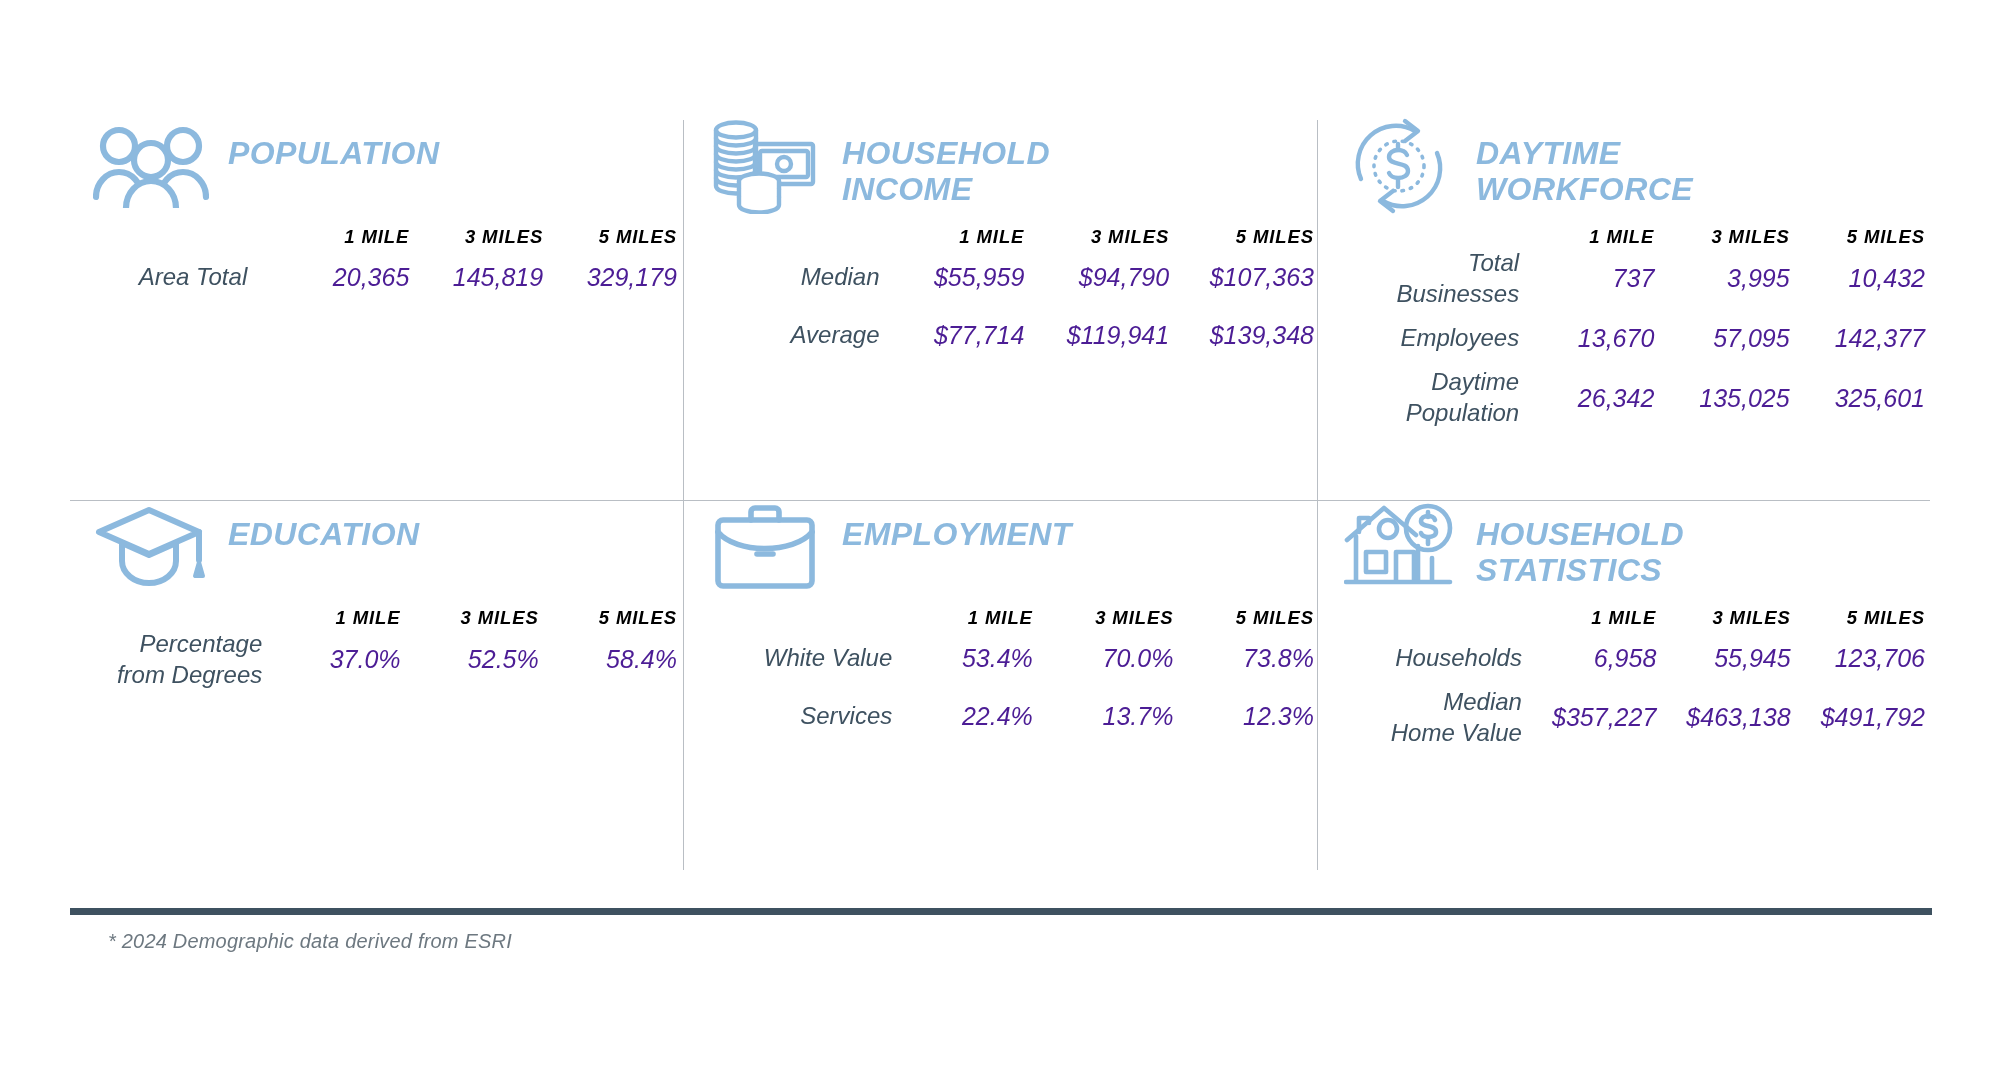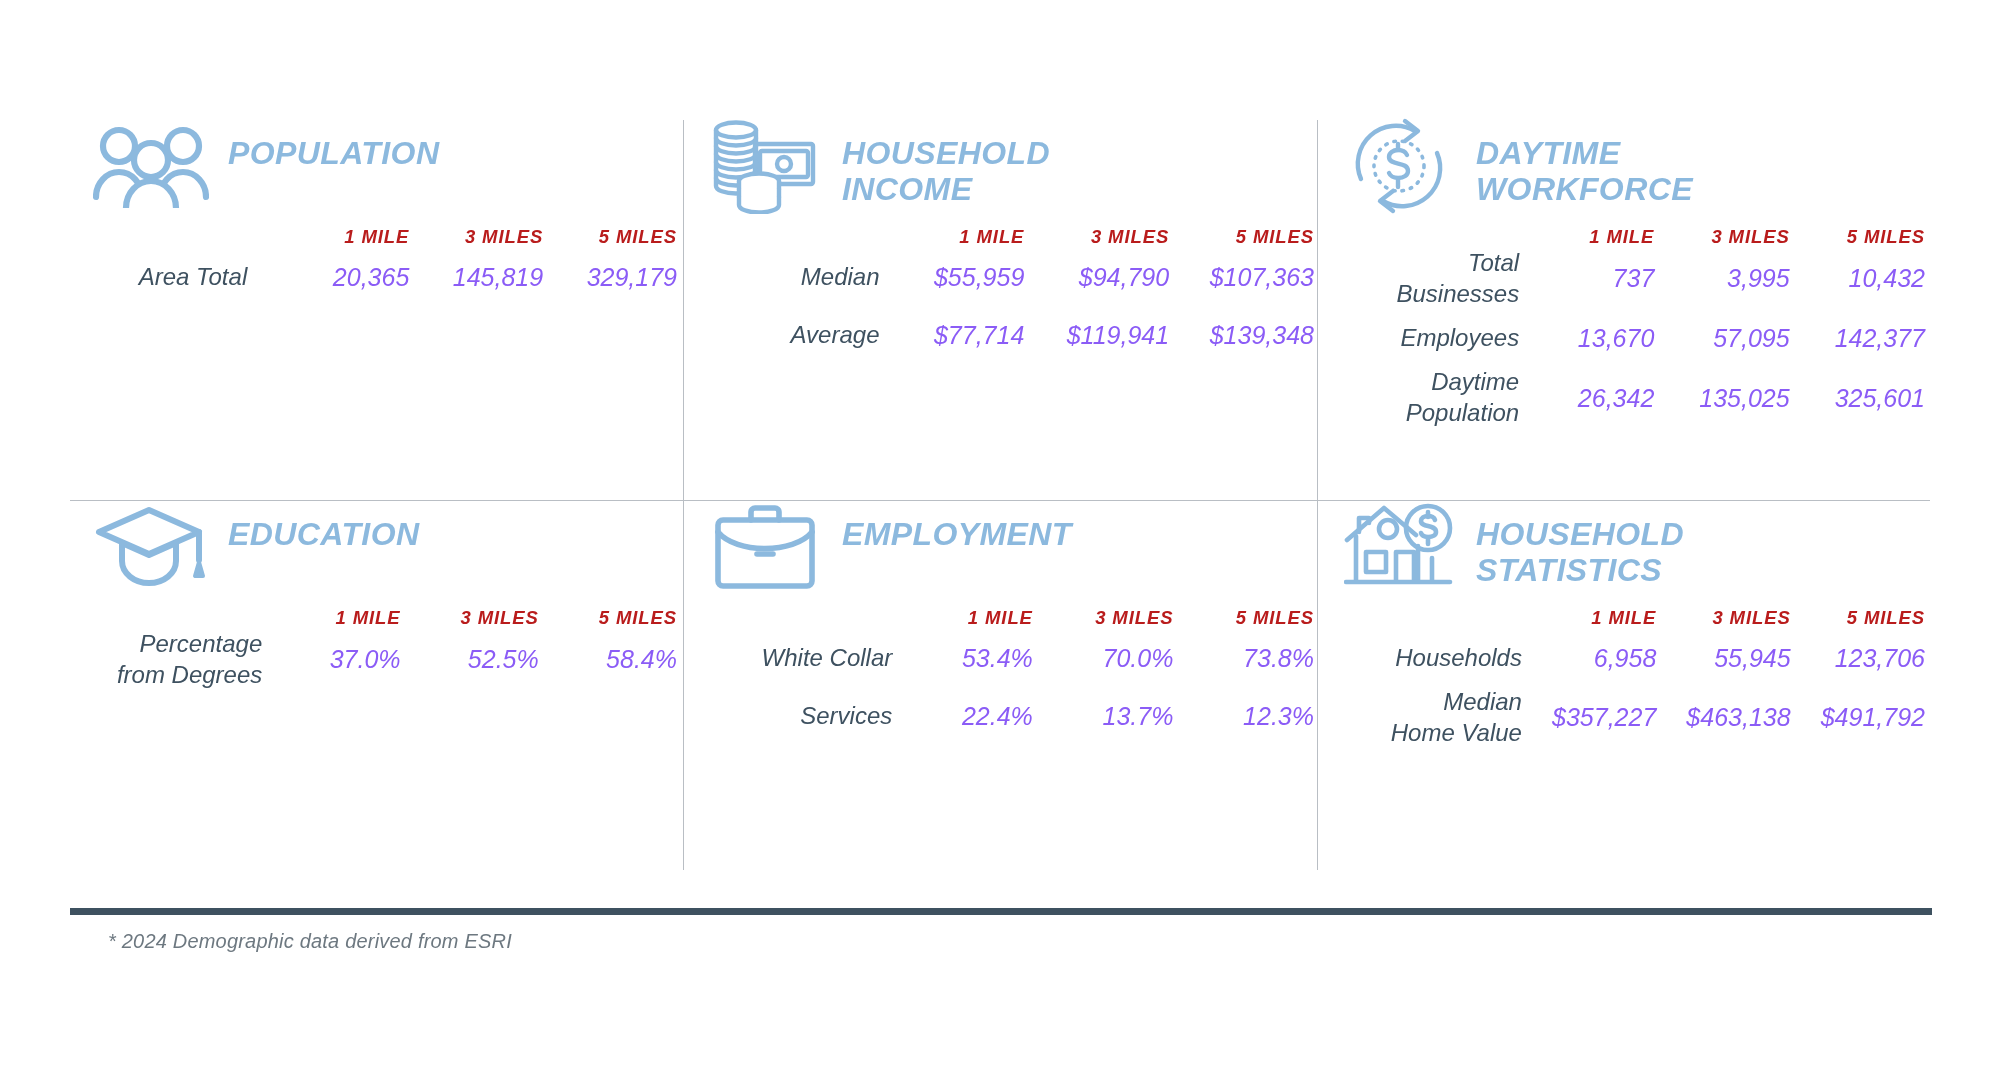--- a/index.html
+++ b/index.html
@@ -86,42 +86,42 @@
 
   table.stats th, table.stats td {
     padding: 0;
     vertical-align: middle;
   }
 
   th.rowlabel-h { width: 180px; }
   th.colhead {
     font-size: 18.5px;
     font-weight: 700;
-    color: #b91c1c;
+    color: #000000;
     letter-spacing: 0.9px;
     text-align: right;
     padding-bottom: 22px;
     padding-right: 6px;
     width: 134px;
     white-space: nowrap;
   }
   td.rowlabel {
     font-size: 24px;
     font-weight: 400;
     color: #3e5160;
     text-align: right;
     padding-right: 26px;
     line-height: 1.28;
     white-space: pre-line;
     height: 58px;
   }
   td.val {
     font-size: 25px;
     font-weight: 400;
-    color: #8b5cf6;
+    color: #4c1d95;
     text-align: right;
     padding-right: 6px;
     white-space: nowrap;
     height: 58px;
   }
 
   
   .t-population th.colhead { width: 140px; }
   .t-population td.rowlabel { width: 170px; padding-right: 30px; }
 
@@ -356,21 +356,21 @@
       <div class="tablewrap indent-right">
         <table class="stats t-employment wide">
           <tbody>
               <tr>
             <th class="rowlabel-h"></th>
             <th class="colhead">1 MILE</th>
             <th class="colhead">3 MILES</th>
             <th class="colhead">5 MILES</th>
           </tr>
           <tr>
-            <td class="rowlabel">White Collar</td>
+            <td class="rowlabel">White Value</td>
             <td class="val">53.4%</td>
             <td class="val">70.0%</td>
             <td class="val">73.8%</td>
           </tr>
           <tr>
             <td class="rowlabel">Services</td>
             <td class="val">22.4%</td>
             <td class="val">13.7%</td>
             <td class="val">12.3%</td>
           </tr>

